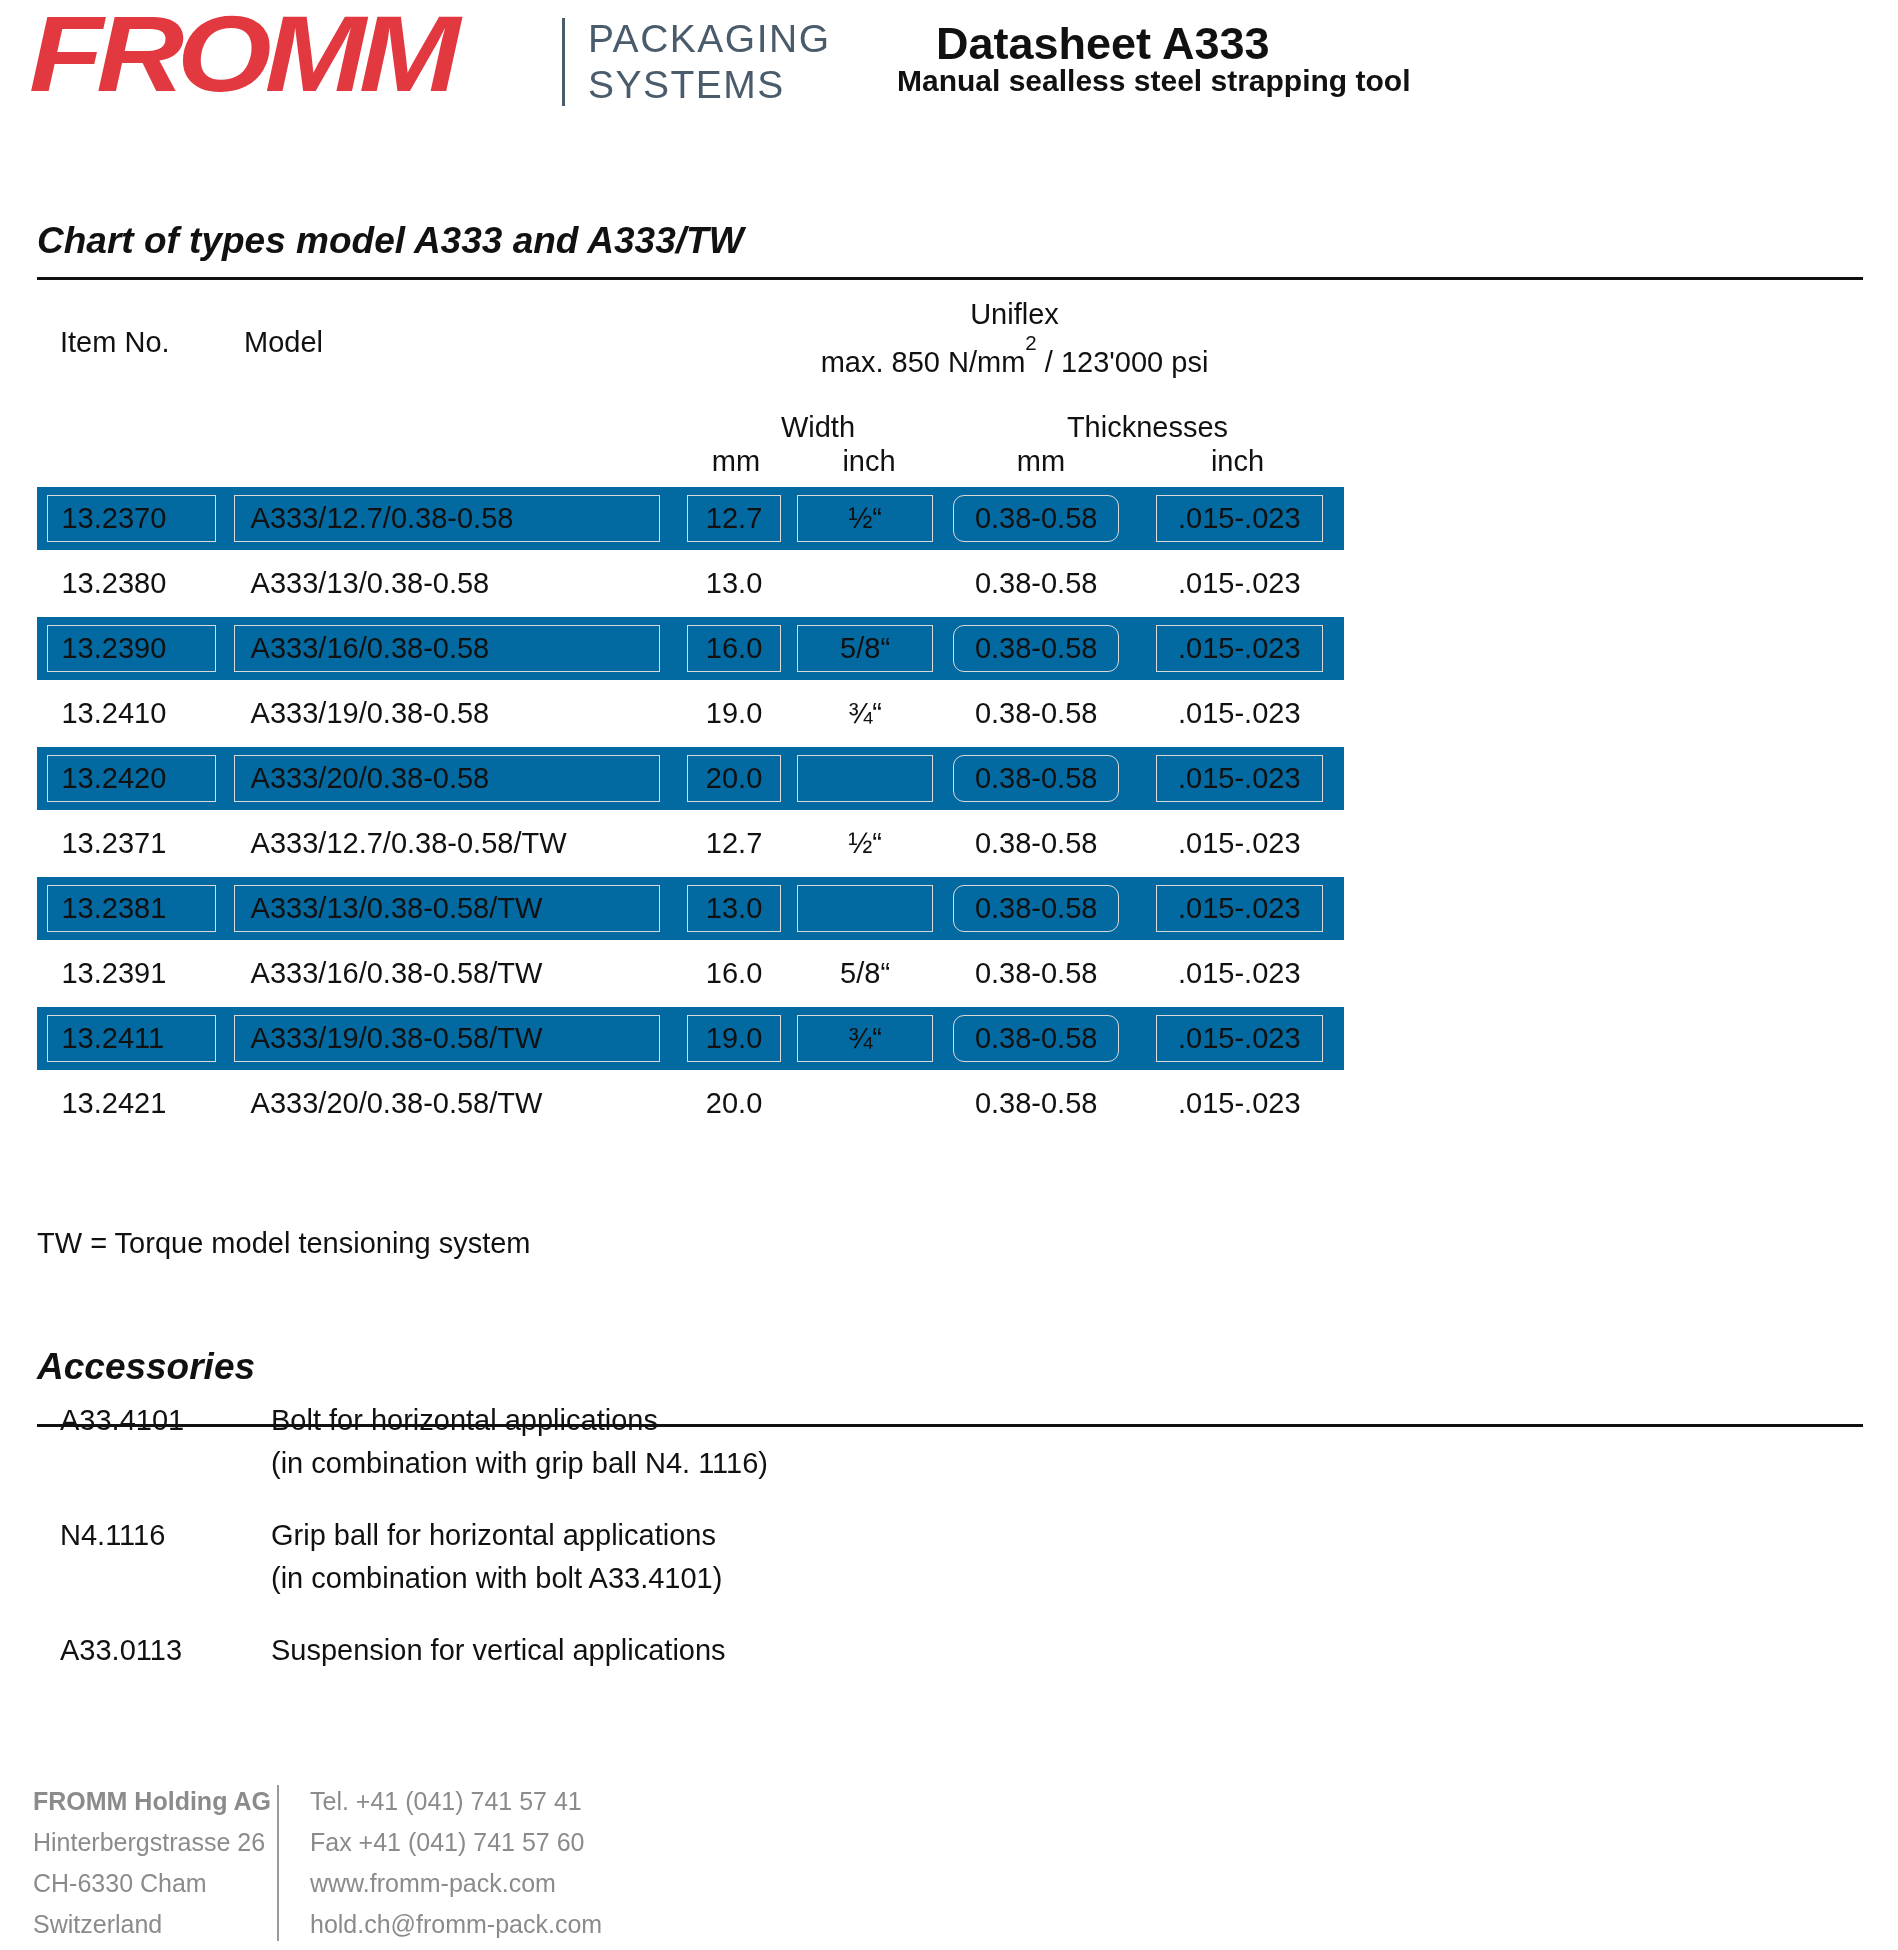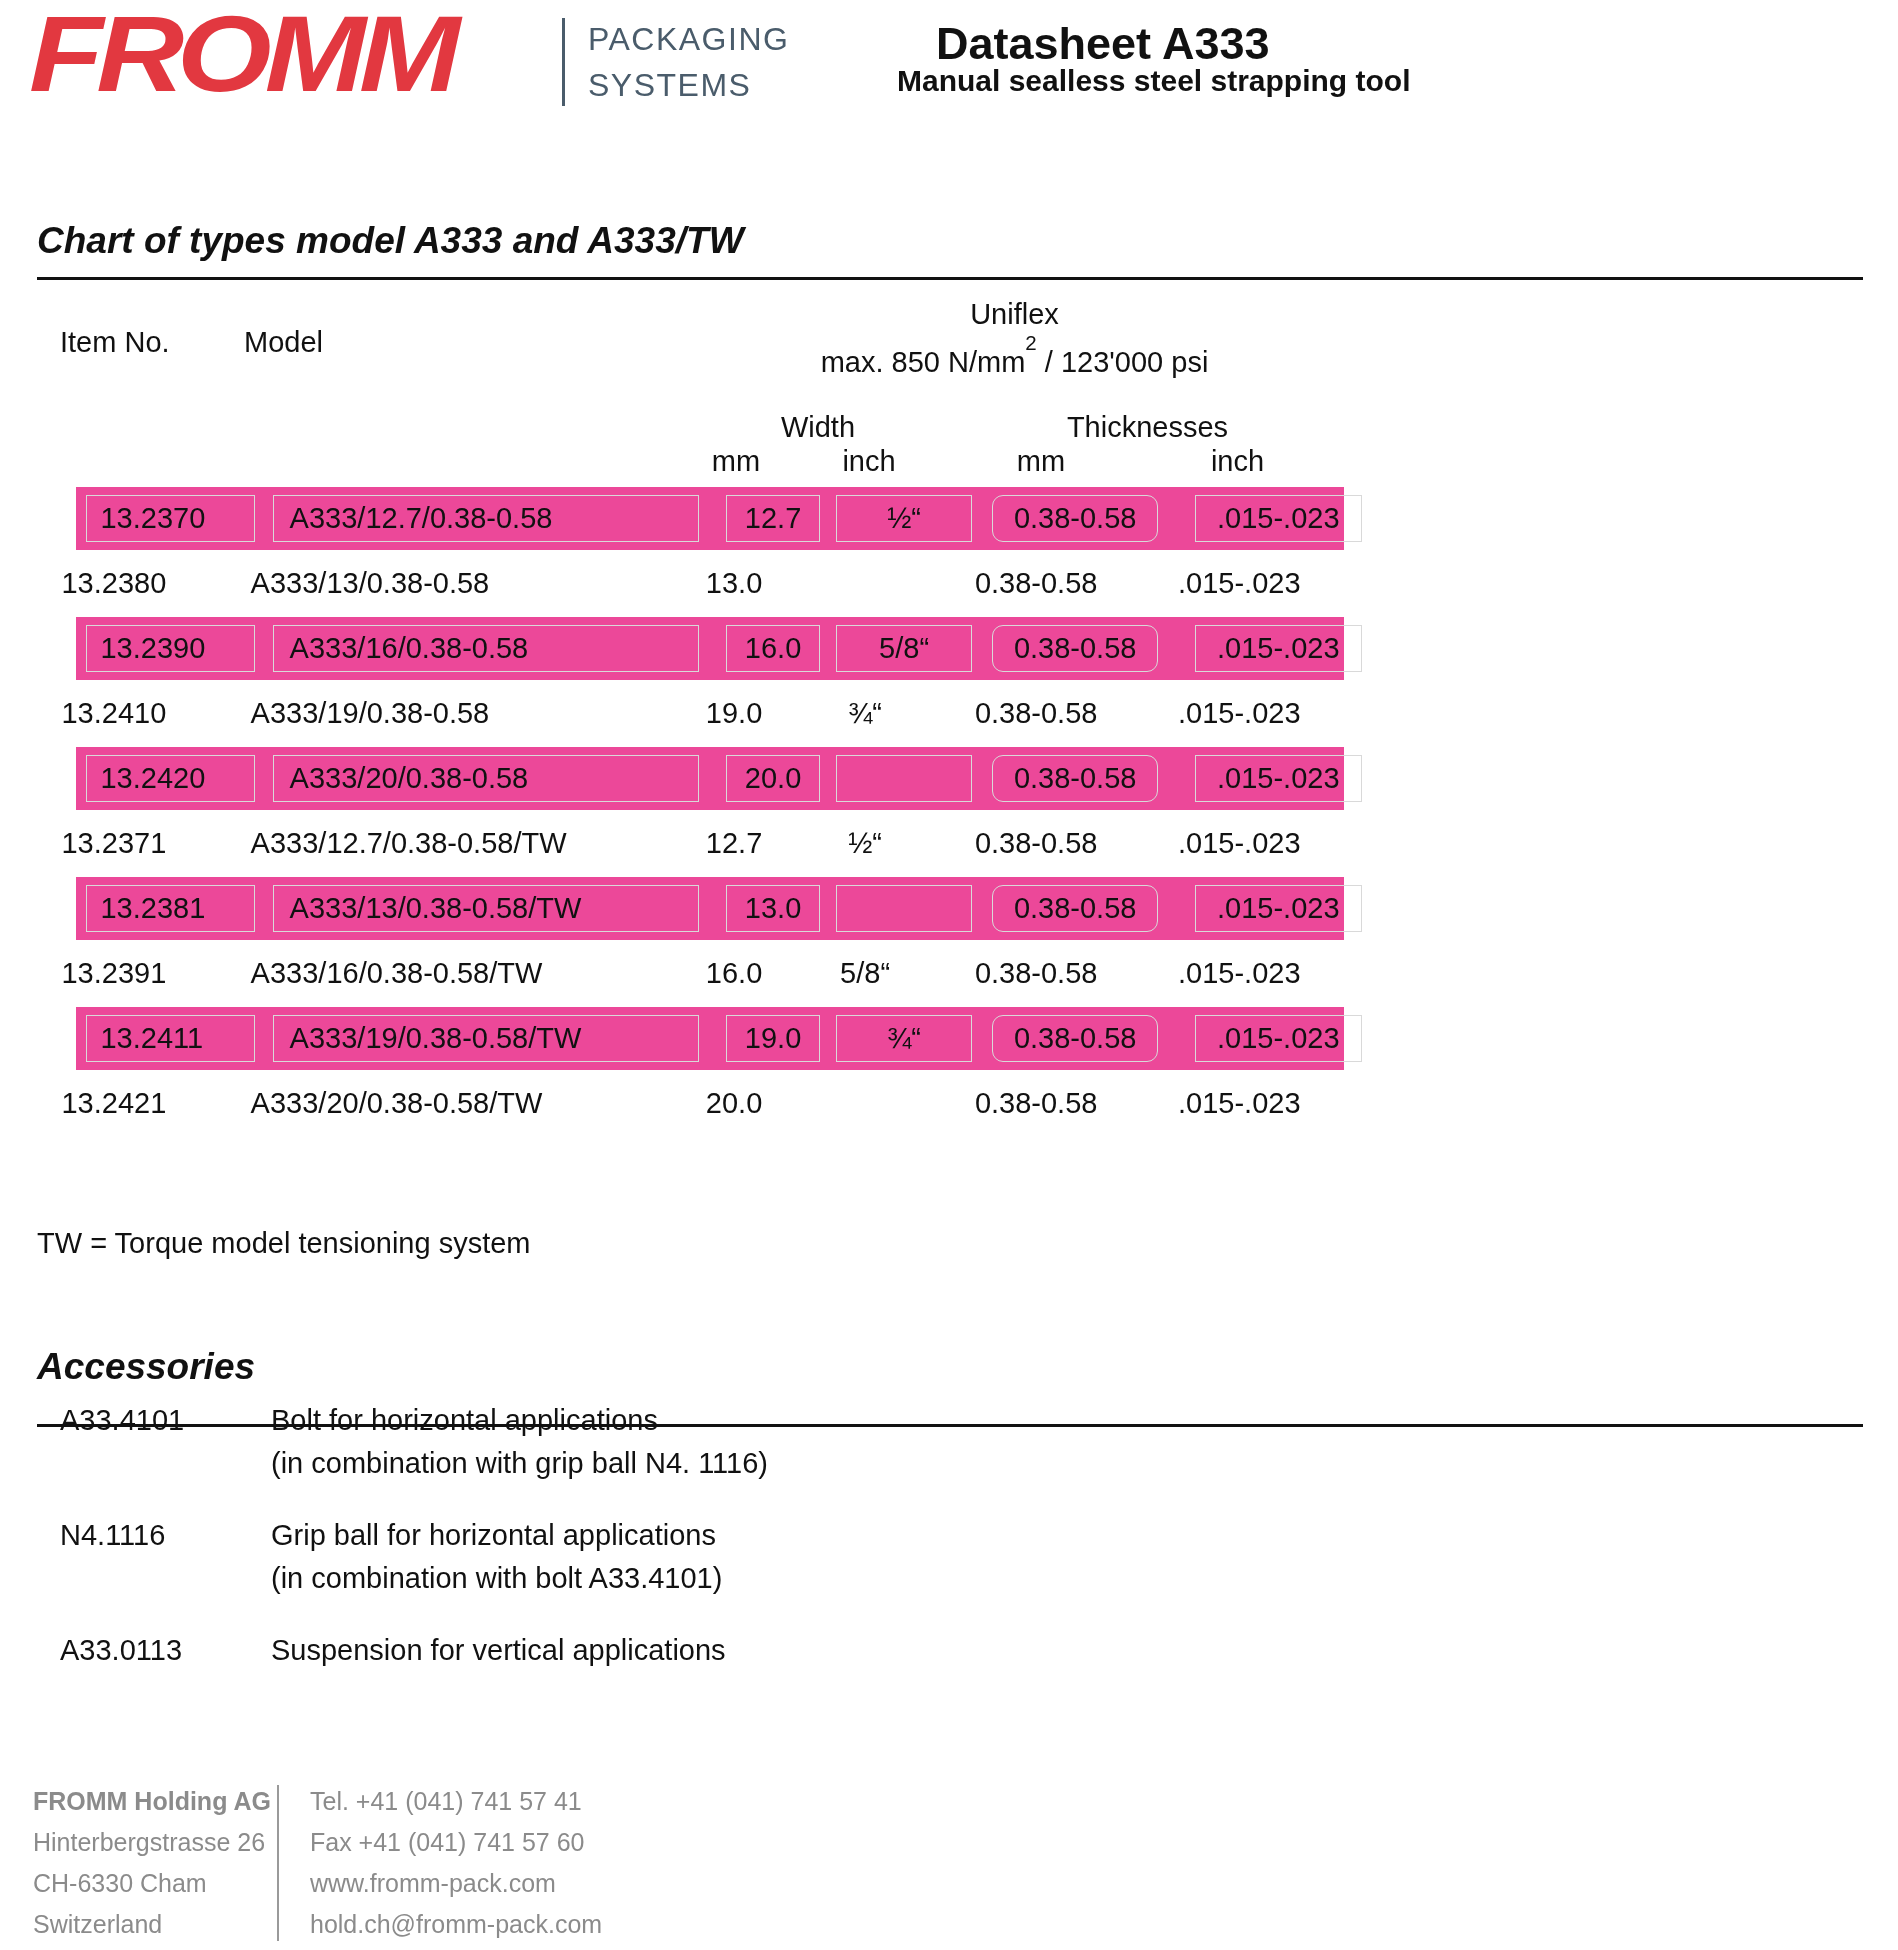--- a/index.html
+++ b/index.html
@@ -14,21 +14,21 @@
     letter-spacing: -6.8px; color: #e23840;
     transform: scaleY(0.92) scaleX(1.04); transform-origin: left top;
     white-space: nowrap;
   }
   .logo-divider {
     position: absolute; left: 562px; top: 17.6px; width: 2.9px; height: 88px;
     background: #4a5c6b;
   }
   .logo-tagline {
     position: absolute; left: 588px; top: 15.6px;
-    color: #4a5c6b; font-size: 32px; line-height: 46px; letter-spacing: 1.5px;
+    color: #4a5c6b; font-size: 39px; line-height: 46px; letter-spacing: 1.5px;
     font-weight: normal; white-space: nowrap;
   }
 
   
   .doc-title {
     position: absolute; left: 936px; top: 17.6px;
     font-size: 45px; font-weight: bold; white-space: nowrap;
   }
   .doc-subtitle {
     position: absolute; left: 897px; top: 64px;
@@ -65,21 +65,21 @@
   .subhead-grid .s-tmm   { grid-column: 5; grid-row: 2; text-align: center; }
   .subhead-grid .s-tinch { grid-column: 6; grid-row: 2; text-align: center; }
 
   
   .types-table { position: absolute; left: 37px; top: 486px; width: 1307px; }
   .t-row {
     display: grid;
     grid-template-columns: 197px 451px 102px 164px 180px 213px;
     height: 65px; font-size: 29px;
   }
-  .t-row.shaded { background: #ec4899; box-shadow: inset 0 1px 0 #fff, inset 0 -1px 0 #fff; margin-left: 39px; }
+  .t-row.shaded { background: #0369a1; box-shadow: inset 0 1px 0 #fff, inset 0 -1px 0 #fff; }
   .t-cell { display: flex; align-items: center; border: 1px solid transparent; }
   .t-row.shaded .t-cell { border-color: #d9d9d9; }
   .c-item  { margin: 8.8px 17.6px 8.8px 9.8px; padding-left: 13.7px; }
   .c-model { margin: 8.8px 25px 8.8px 0;   padding-left: 15.6px; }
   .c-wmm   { margin: 8.8px 5.9px 8.8px 2px;  justify-content: center; }
   .c-winch { margin: 8.8px 17.6px 8.8px 9.8px; justify-content: center; }
   .c-tmm   { margin: 8.8px 11.7px 8.8px 2px; justify-content: center; border-radius: 11px; }
   .c-tinch { margin: 8.8px 21.5px 8.8px 25px; justify-content: center; }
 
   .table-note { position: absolute; left: 37px; top: 1227px; font-size: 29px; }

